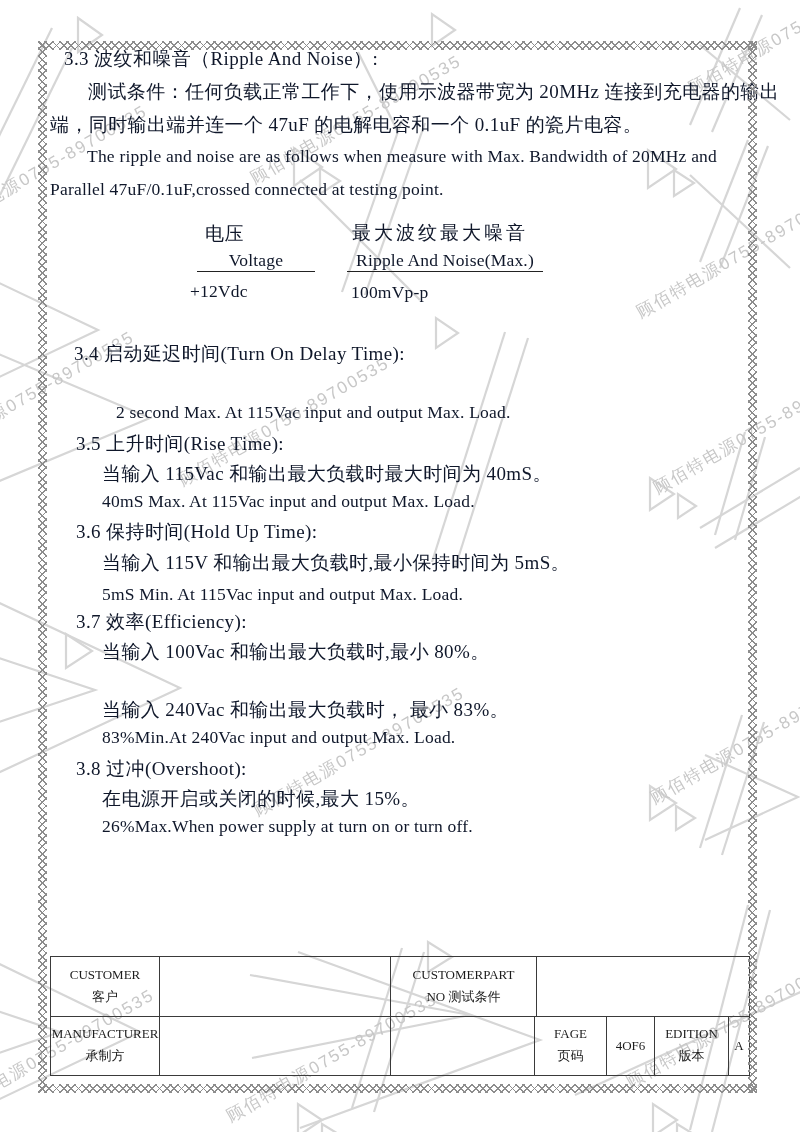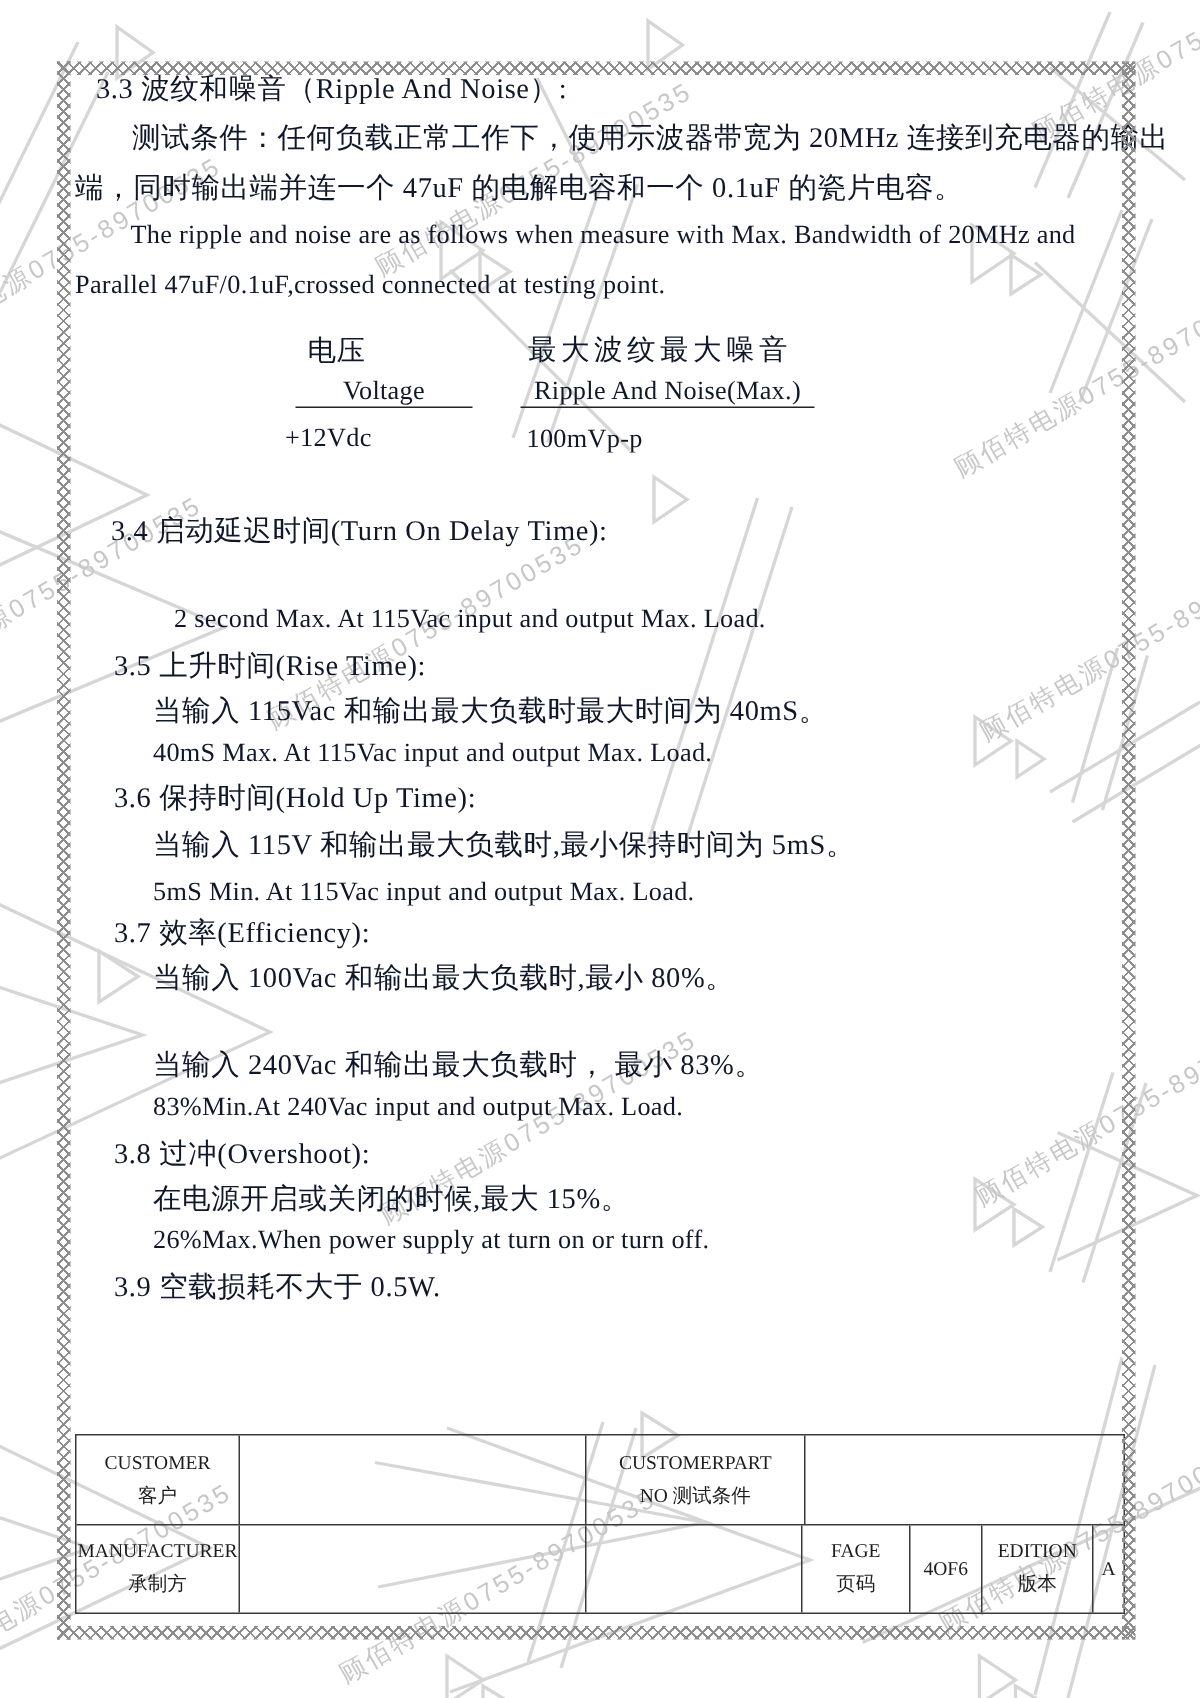--- a/index.html
+++ b/index.html
@@ -162,21 +162,20 @@
   <div class="ln cjk" style="left:76px;top:519px">3.6 保持时间(Hold Up Time):</div>
   <div class="ln cjk" style="left:102px;top:550px">当输入 115V 和输出最大负载时,最小保持时间为 5mS。</div>
   <div class="ln en" style="left:102px;top:584px">5mS Min. At 115Vac input and output Max. Load.</div>
   <div class="ln cjk" style="left:76px;top:609px">3.7 效率(Efficiency):</div>
   <div class="ln cjk" style="left:102px;top:639px">当输入 100Vac 和输出最大负载时,最小 80%。</div>
   <div class="ln cjk" style="left:102px;top:697px">当输入 240Vac 和输出最大负载时， 最小 83%。</div>
   <div class="ln en" style="left:102px;top:727px">83%Min.At 240Vac input and output Max. Load.</div>
   <div class="ln cjk" style="left:76px;top:756px">3.8 过冲(Overshoot):</div>
   <div class="ln cjk" style="left:102px;top:786px">在电源开启或关闭的时候,最大 15%。</div>
   <div class="ln en" style="left:102px;top:816px">26%Max.When power supply at turn on or turn off.</div>
-  <div class="ln cjk" style="left:76px;top:845px">3.9 空载损耗不大于 0.5W.</div>
 
   <div class="ftable">
     <div class="frow">
       <div class="fcell" style="width:108px">
         <span>CUSTOMER</span>
         <span>客户</span>
       </div>
       <div class="fcell" style="width:231px">
         <span></span>
       </div>

